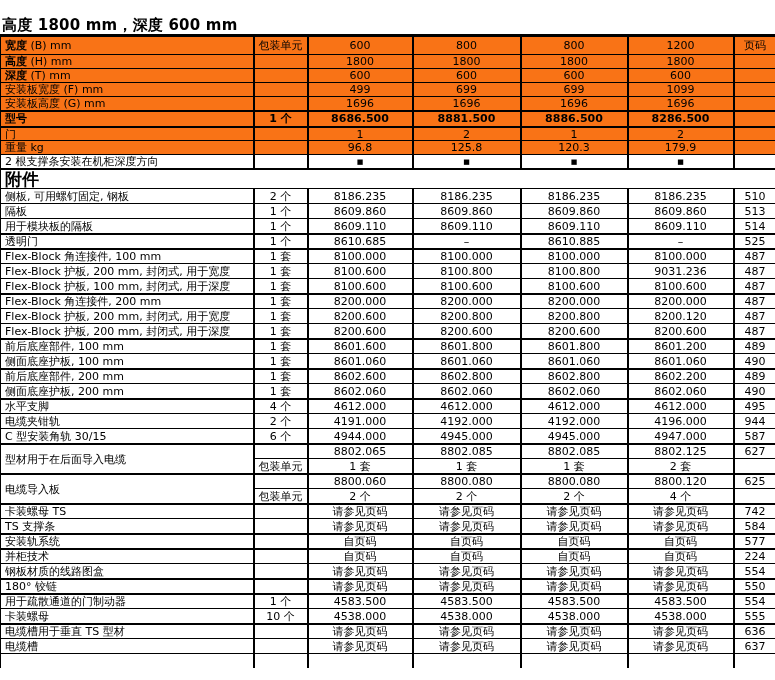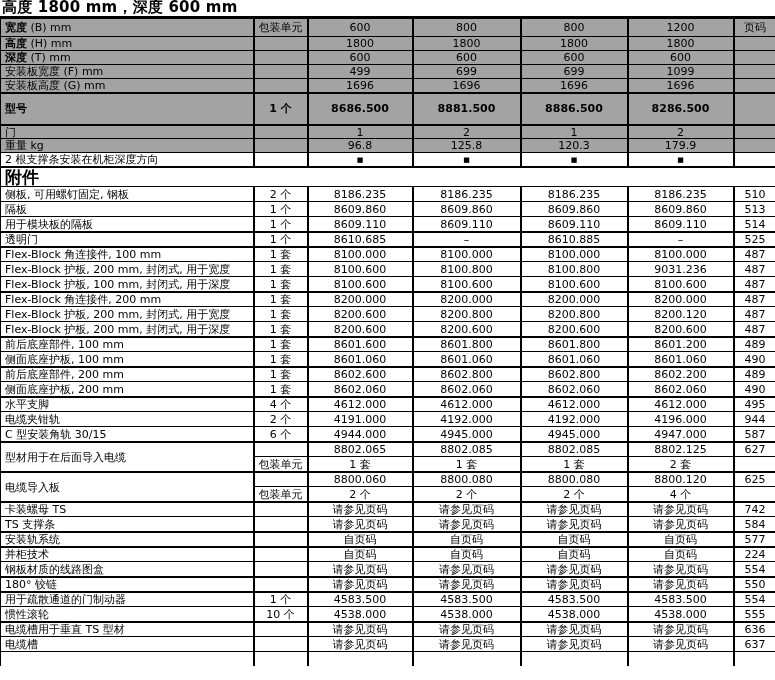--- a/index.html
+++ b/index.html
@@ -4,38 +4,38 @@
 <style>
   * { box-sizing: border-box; }
   html, body { margin: 0; padding: 0; background: #ffffff; }
   .page {
     width: 775px; height: 680px; overflow: hidden;
     font-family: "DejaVu Sans", "Liberation Sans", sans-serif;
     color: #000;
   }
   .title {
     font-size: 15px; font-weight: bold; line-height: 14px;
-    margin: 0; padding: 0 0 2px 2px; letter-spacing: 0.2px;
+    margin: 0; padding: 18px 0 2px 2px; letter-spacing: 0.2px;
   }
   table.spec {
     border-collapse: collapse; table-layout: fixed; width: 775px;
     border-top: 3px solid #000; border-left: 1px solid #000;
   }
   td {
     font-size: 11px; line-height: 1.05; padding: 1px 3px 0 3px;
     height: 15px; overflow: hidden; white-space: nowrap;
     border-bottom: 1px solid #000; vertical-align: middle;
   }
   td.c { border-left: 2px solid #000; text-align: center; }
   td.lab { text-align: left; padding-left: 4px; }
-  tr.shaded td { background: #a3a3a3; }
+  tr.shaded td { background: #f97316; }
   tr.thickb td, td.thickb { border-bottom: 2.5px solid #000; }
   tr.h19 td { height: 19px; }
   tr.h14 td { height: 14px; }
-  tr.h17 td { height: 32px; }
+  tr.h17 td { height: 16px; }
   tr.bold td, td.bold { font-weight: bold; }
   td.sechead { font-weight: bold; font-size: 17px; height: 15px; }
   span.sq { font-size: 7px; vertical-align: 1px; }
   tr.clip td { border-bottom: none; height: 14px; }
 </style>
 </head>
 <body>
 
 <div class="page">
   <div class="title">高度  1800 mm，深度 600 mm</div>
@@ -378,21 +378,21 @@
         <tr class="">
           <td class="lab">用于疏散通道的门制动器</td>
           <td class="c">1 个</td>
           <td class="c">4583.500</td>
           <td class="c">4583.500</td>
           <td class="c">4583.500</td>
           <td class="c">4583.500</td>
           <td class="c">554</td>
         </tr>
         <tr class="thickb">
-          <td class="lab">惯性滚轮</td>
+          <td class="lab">卡装螺母</td>
           <td class="c">10 个</td>
           <td class="c">4538.000</td>
           <td class="c">4538.000</td>
           <td class="c">4538.000</td>
           <td class="c">4538.000</td>
           <td class="c">555</td>
         </tr>
         <tr class="">
           <td class="lab">电缆槽用于垂直 TS 型材</td>
           <td class="c"></td>

